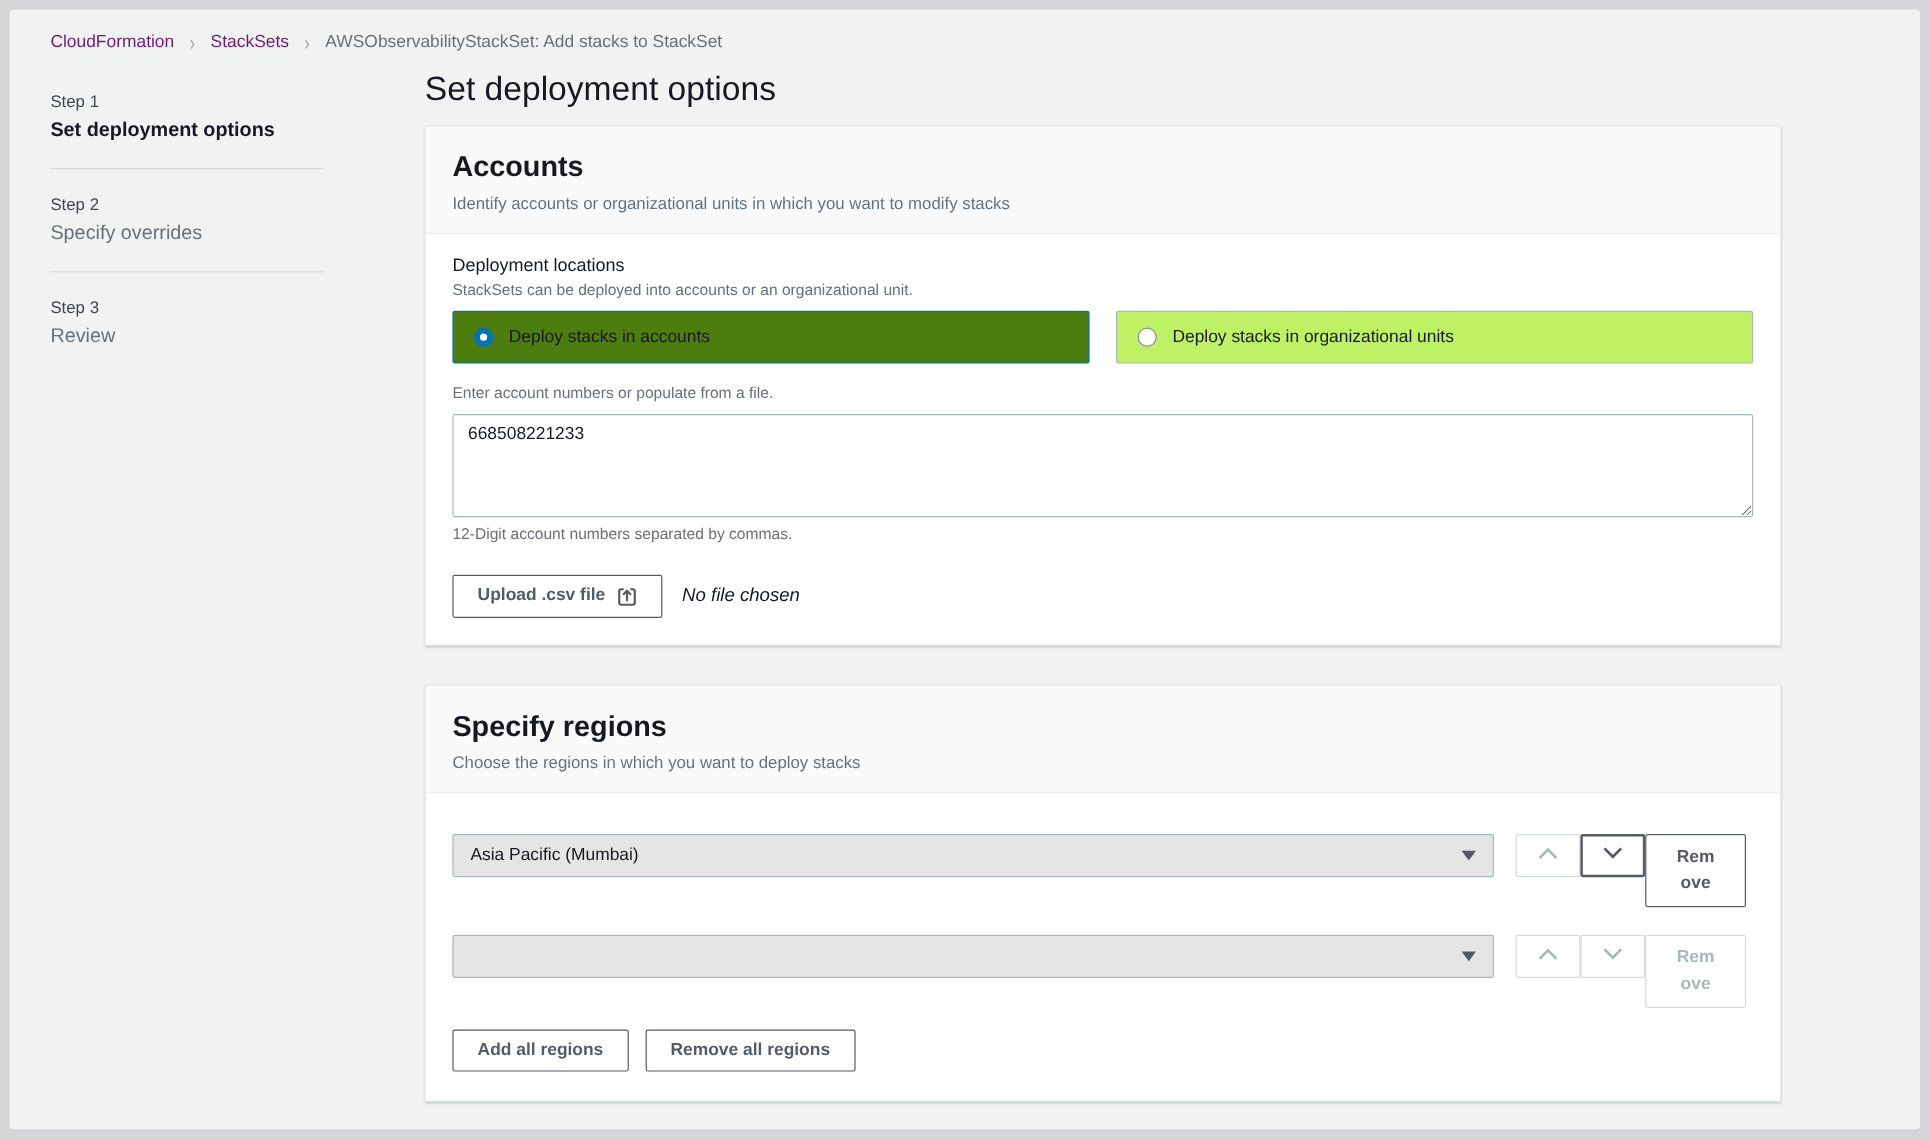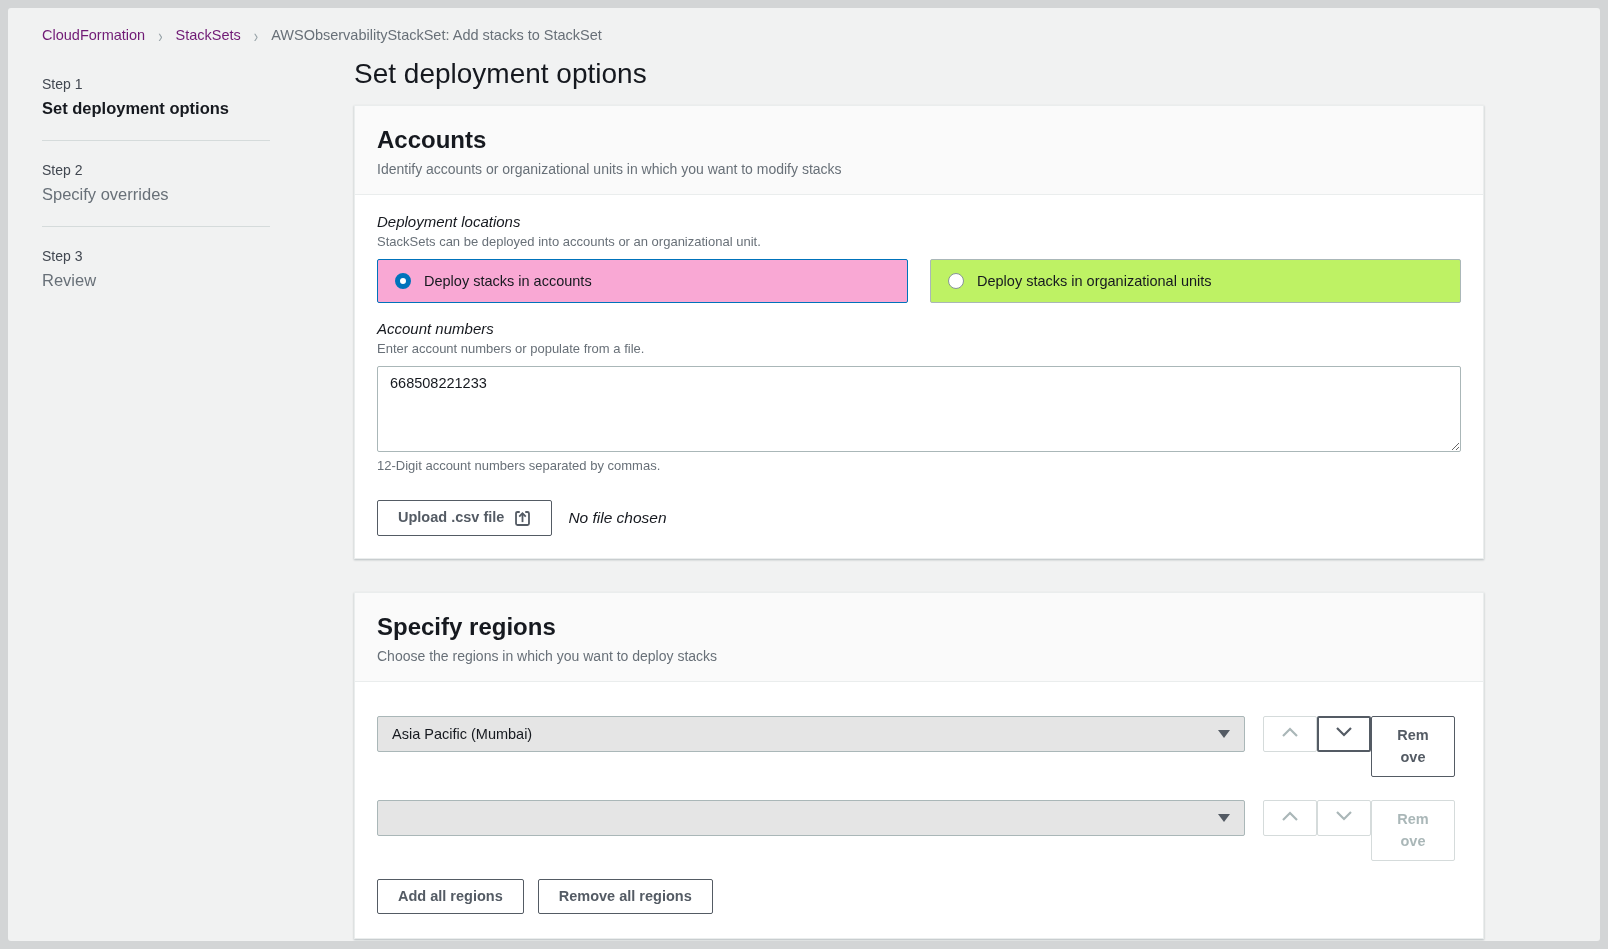--- a/index.html
+++ b/index.html
@@ -57,34 +57,34 @@
   .card-header {
     background:#fafafa;
     border-bottom:1px solid #eaeded;
     padding:20px 22px 17px;
   }
   .card-header h2 { margin:0 0 7px 0; font-size:24px; font-weight:700; color:#16191f; }
   .card-header p { margin:0; font-size:14px; color:#687078; }
   .card-body { padding:18px 22px 22px; }
   .card-body.regions-body { padding-top:34px; padding-bottom:24px; }
 
-  .field-label { font-size:15px; color:#16191f; margin-bottom:4px;font-style:italic; }
+  .field-label { font-size:15px; color:#16191f; margin-bottom:4px; }
   .field-desc { font-size:13px; color:#687078; margin-bottom:10px; }
 
   
   .tiles { display:flex; gap:22px; margin-bottom:17px; }
   .tile {
     flex:1; height:44px;
     display:flex; align-items:center; gap:13px;
     padding:0 17px;
     border:1px solid #aab7b8; border-radius:2px;
     background:#bef264; font-size:14.5px; color:#16191f;
     cursor:pointer;
   }
-  .tile.selected { background:#f9a8d4; border-color:#0073bb;align-items:center; }
+  .tile.selected { background:#4d7c0f; border-color:#0073bb;align-items:center; }
   .radio {
     width:16px; height:16px; flex:none;
     border:1px solid #879596; border-radius:50%; background:#fff;
   }
   .radio.checked { border:5px solid #0073bb; }
 
   
   .acct-textarea {
     display:block; width:1084px; height:86px;
     border:1px solid #aab7b8; border-radius:2px;
@@ -200,21 +200,20 @@
               <label class="tile selected">
                 <span class="radio checked"></span>
                 <span>Deploy stacks in accounts</span>
               </label>
               <label class="tile">
                 <span class="radio"></span>
                 <span>Deploy stacks in organizational units</span>
               </label>
             </div>
 
-            <div class="field-label">Account numbers</div>
             <div class="field-desc">Enter account numbers or populate from a file.</div>
             <textarea class="acct-textarea" spellcheck="false" style="">668508221233</textarea>
             <div class="helper">12-Digit account numbers separated by commas.</div>
 
             <div class="upload-row">
               <button class="btn">
                 <span>Upload .csv file</span>
                 <span class="upload-icon">
                   <svg width="17" height="17" viewBox="0 0 16 16">
                     <path d="M5.4 1.9 H3.4 C2.6 1.9 1.9 2.6 1.9 3.4 V12.6 C1.9 13.4 2.6 14.1 3.4 14.1 H12.6 C13.4 14.1 14.1 13.4 14.1 12.6 V3.4 C14.1 2.6 13.4 1.9 12.6 1.9 H10.6" fill="none" stroke="currentColor" stroke-width="1.7"></path>

